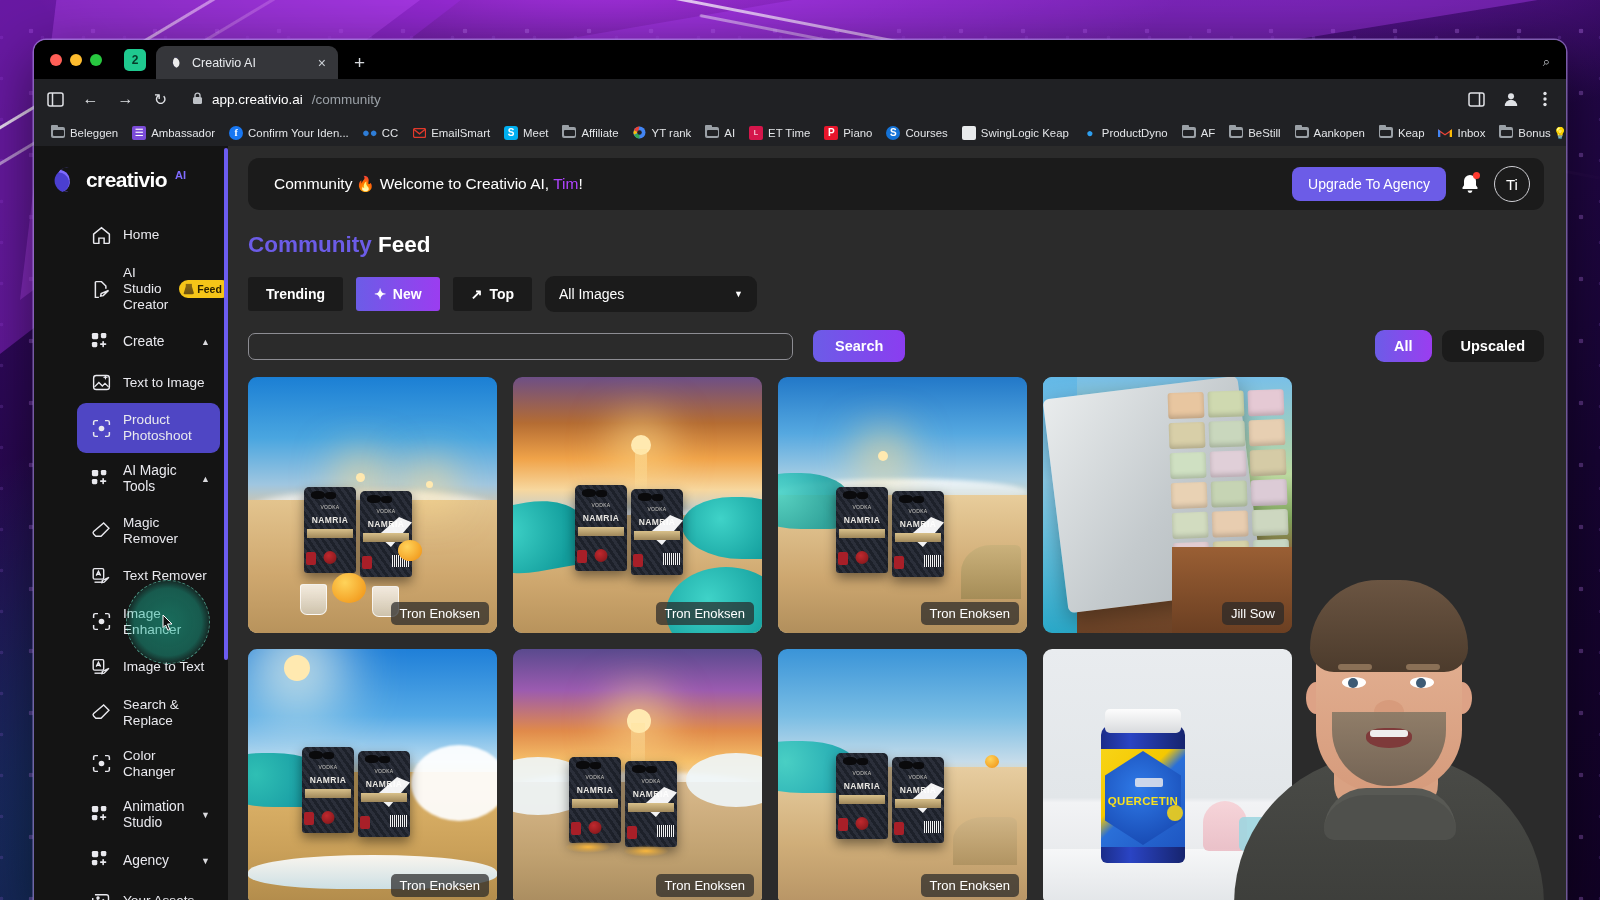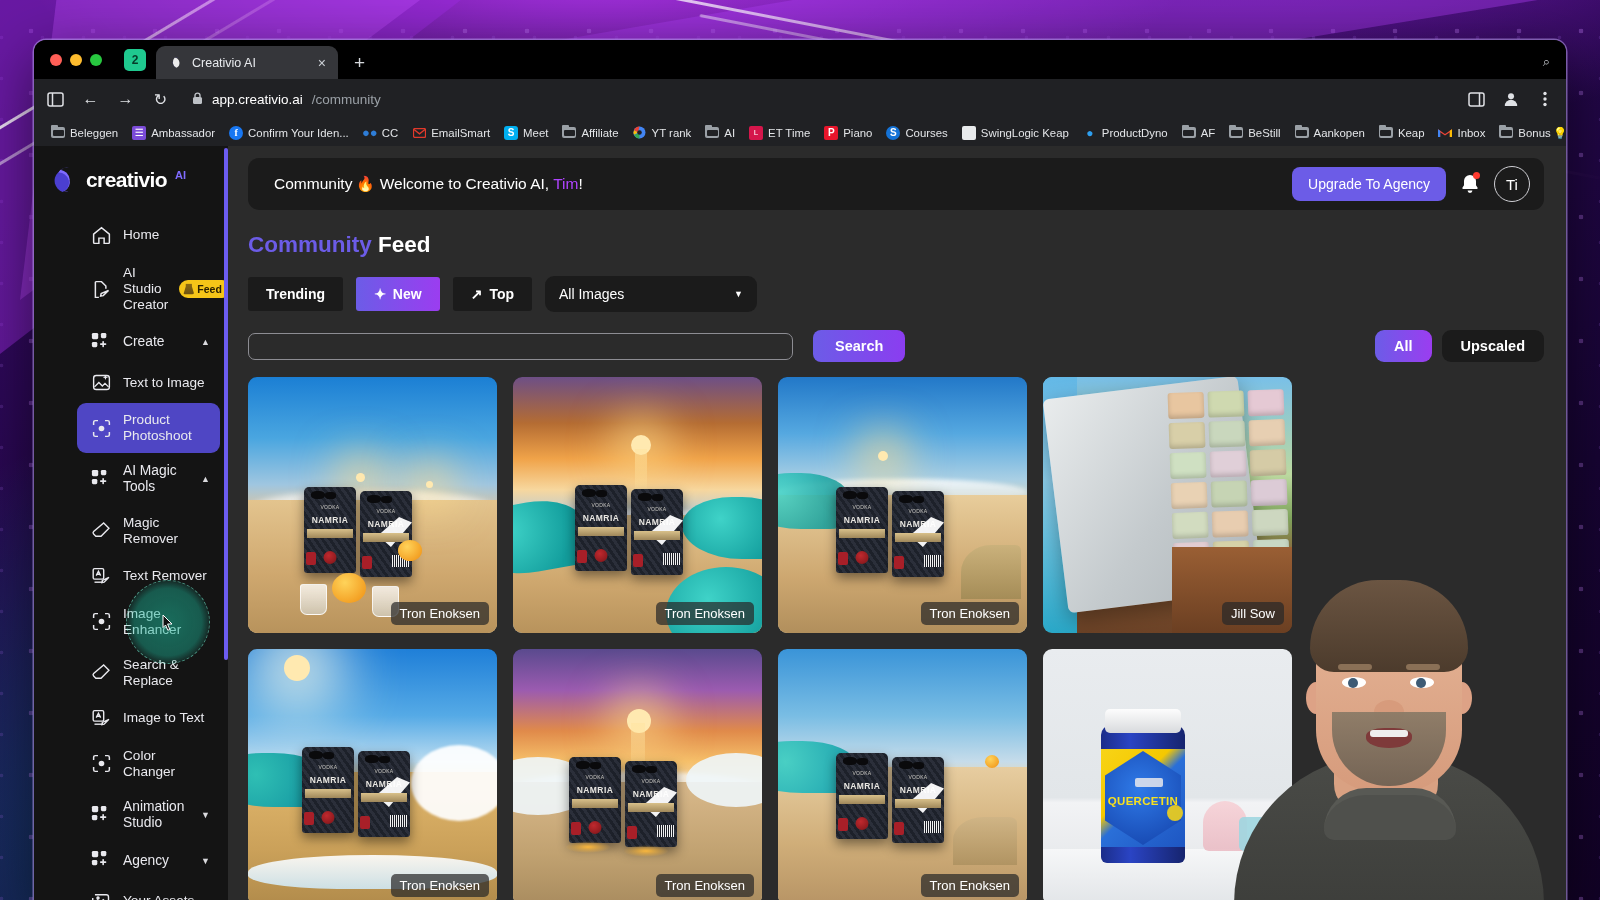--- a/index.html
+++ b/index.html
@@ -644,36 +644,36 @@
                 <path d="M3 8V5a2 2 0 012-2h3M16 3h3a2 2 0 012 2v3M21 16v3a2 2 0 01-2 2h-3M8 21H5a2 2 0 01-2-2v-3"></path>
                 <circle cx="12" cy="12" r="3.2" fill="currentColor" stroke="none"></circle>
               </svg>
             </span>
           <span class="nlabel">Image Enhancer</span>
         </div>
 
         <div class="nav-item">
           <span class="ico">
               <svg width="21" height="21" viewBox="0 0 24 24" fill="none" stroke="currentColor" stroke-width="1.6">
-                <path d="M14.5 3.5l6 6-9 9h-6l-2.5-2.5a2 2 0 010-2.8z"></path>
-              </svg>
-            </span>
-          <span class="nlabel">Search &amp; Replace</span>
-        </div>
-
-        <div class="nav-item">
-          <span class="ico">
-              <svg width="21" height="21" viewBox="0 0 24 24" fill="none" stroke="currentColor" stroke-width="1.6">
                 <rect x="2.5" y="3" width="12" height="12" rx="1.6"></rect>
                 <path d="M6 11l2.5-5L11 11M7 9.4h3"></path>
                 <path d="M4 18.5h9"></path>
                 <path d="M20.5 13l-5.5 5.5-2.5.5.5-2.5z"></path>
               </svg>
             </span>
           <span class="nlabel">Image to Text</span>
+        </div>
+
+        <div class="nav-item">
+          <span class="ico">
+              <svg width="21" height="21" viewBox="0 0 24 24" fill="none" stroke="currentColor" stroke-width="1.6">
+                <path d="M14.5 3.5l6 6-9 9h-6l-2.5-2.5a2 2 0 010-2.8z"></path>
+              </svg>
+            </span>
+          <span class="nlabel">Search &amp; Replace</span>
         </div>
 
         <div class="nav-item">
           <span class="ico">
               <svg width="21" height="21" viewBox="0 0 24 24" fill="none" stroke="currentColor" stroke-width="1.7">
                 <path d="M3 8V5a2 2 0 012-2h3M16 3h3a2 2 0 012 2v3M21 16v3a2 2 0 01-2 2h-3M8 21H5a2 2 0 01-2-2v-3"></path>
                 <circle cx="12" cy="12" r="3.2" fill="currentColor" stroke="none"></circle>
               </svg>
             </span>
           <span class="nlabel">Color Changer</span>

